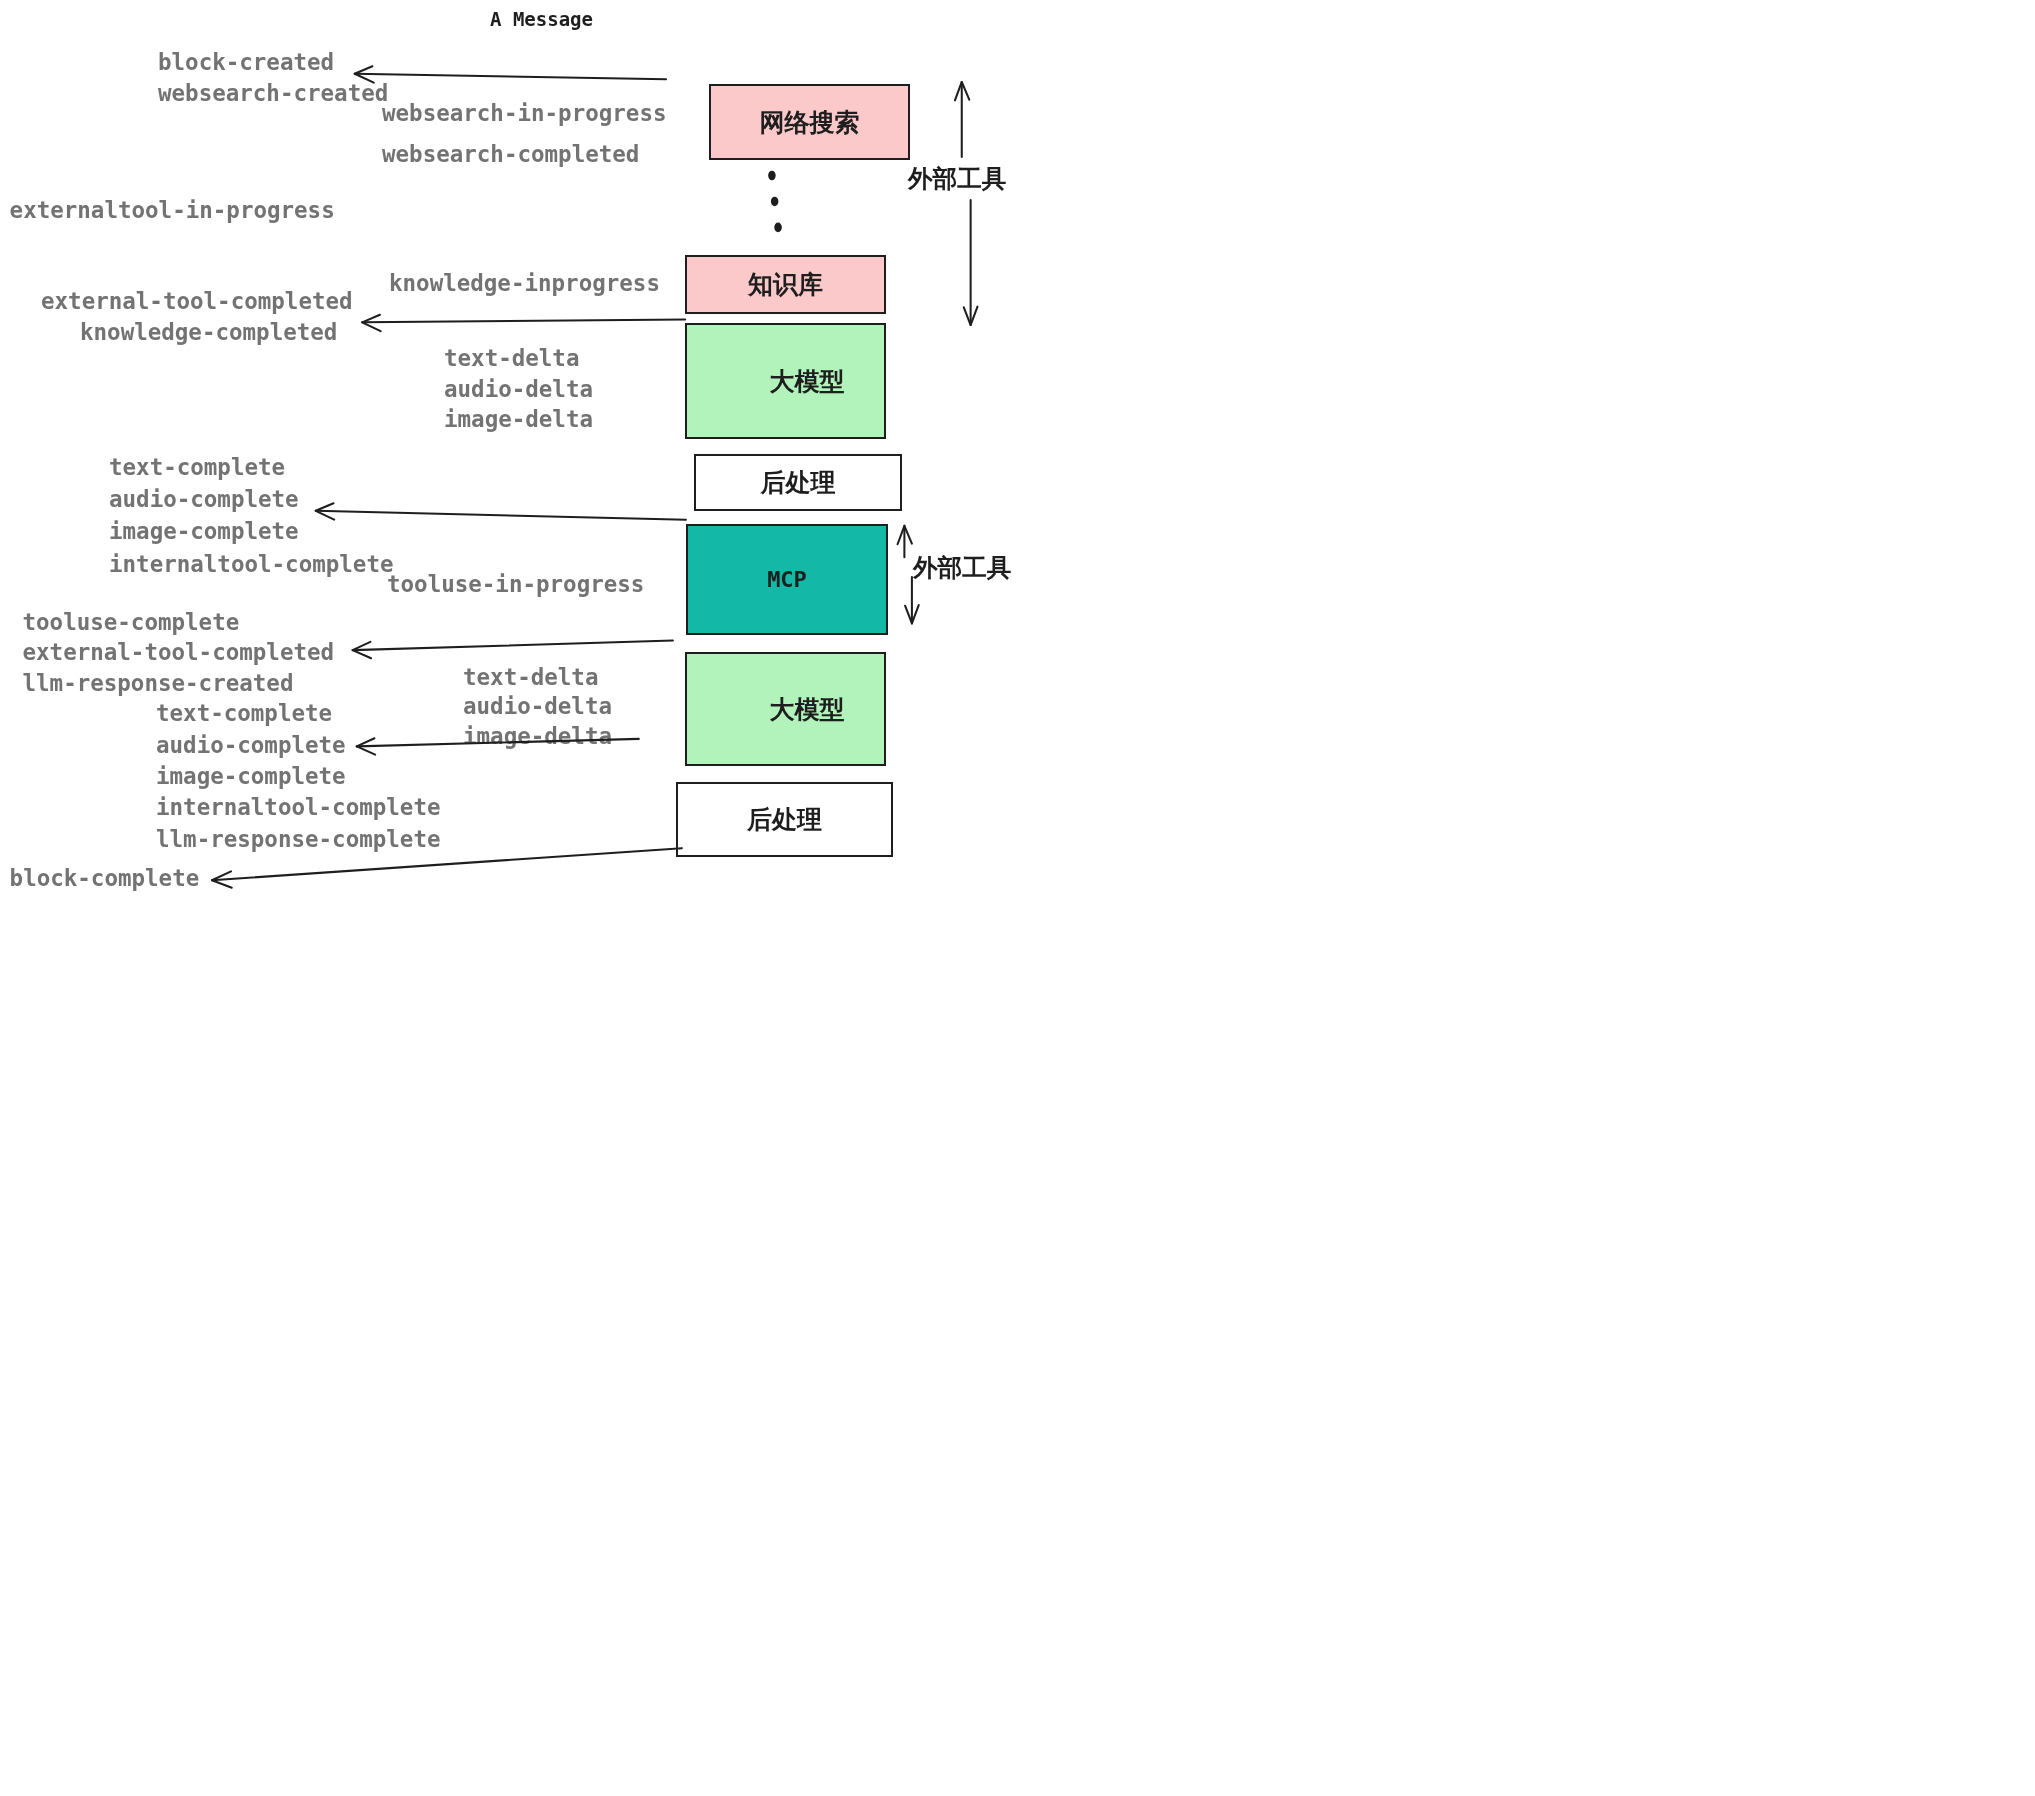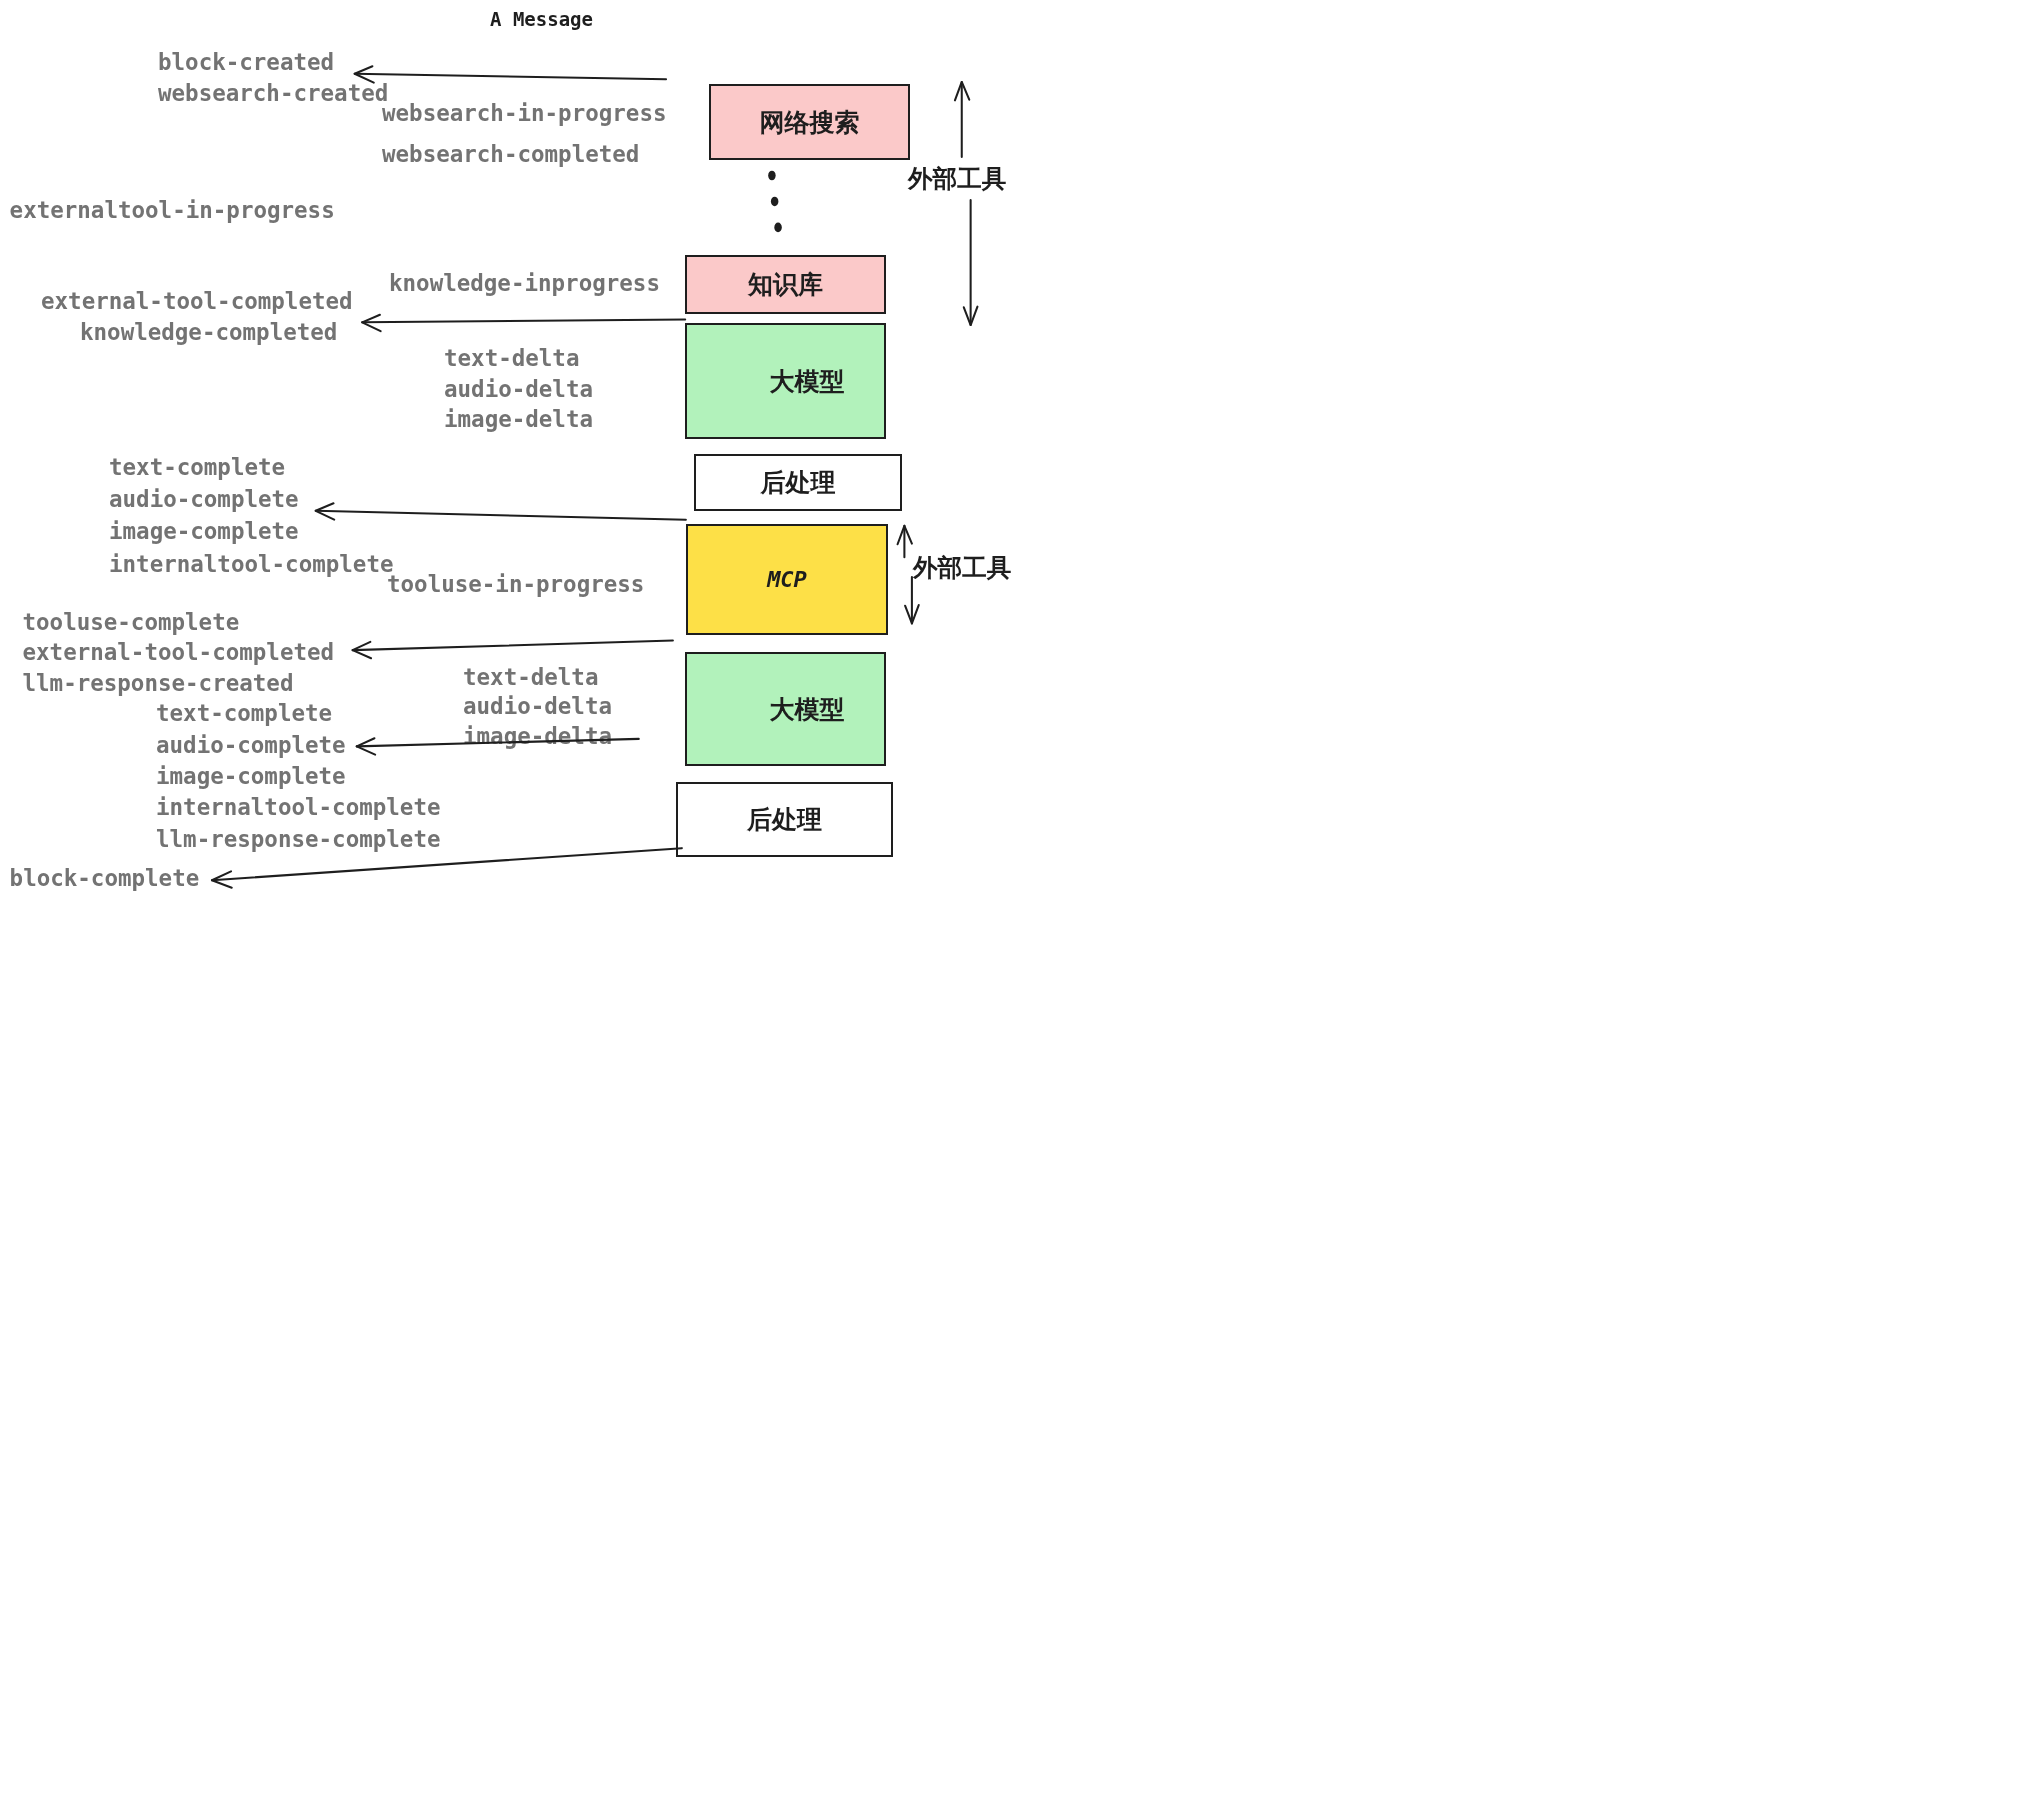--- a/index.html
+++ b/index.html
@@ -8,21 +8,21 @@
   .ev{position:absolute;font-size:22.5px;font-weight:bold;white-space:nowrap;line-height:1;
       letter-spacing:0px;color:#737373;}
   .title{position:absolute;font-size:19px;font-weight:bold;white-space:nowrap;line-height:1;}
   .box{position:absolute;border:2px solid #1e1e1e;box-sizing:border-box;
        display:flex;align-items:center;justify-content:center;}
   .box .cn{font-family:"Liberation Sans","DejaVu Sans",sans-serif;font-size:25px;font-weight:bold;
            color:#1e1e1e;}
   .box .mono{font-size:22px;font-weight:bold;color:#1e1e1e;}
   .pink{background:#fbc9c9;}
   .green{background:#b2f2bb;padding-left:43px;}
-  .yellow{background:#fde047;font-style:italic;}
+  .yellow{background:#14b8a6;}
   .white{background:#ffffff;}
   .side{position:absolute;font-family:"Liberation Sans","DejaVu Sans",sans-serif;
         font-size:24.6px;font-weight:bold;white-space:nowrap;line-height:1;color:#1e1e1e;}
   svg.overlay{position:absolute;left:0;top:0;width:1018px;height:898px;pointer-events:none;}
   svg .ln{stroke:#1e1e1e;stroke-width:3;fill:none;stroke-linecap:round;stroke-linejoin:round;}
 </style>
 </head>
 <body>
 
 <div class="stage">

